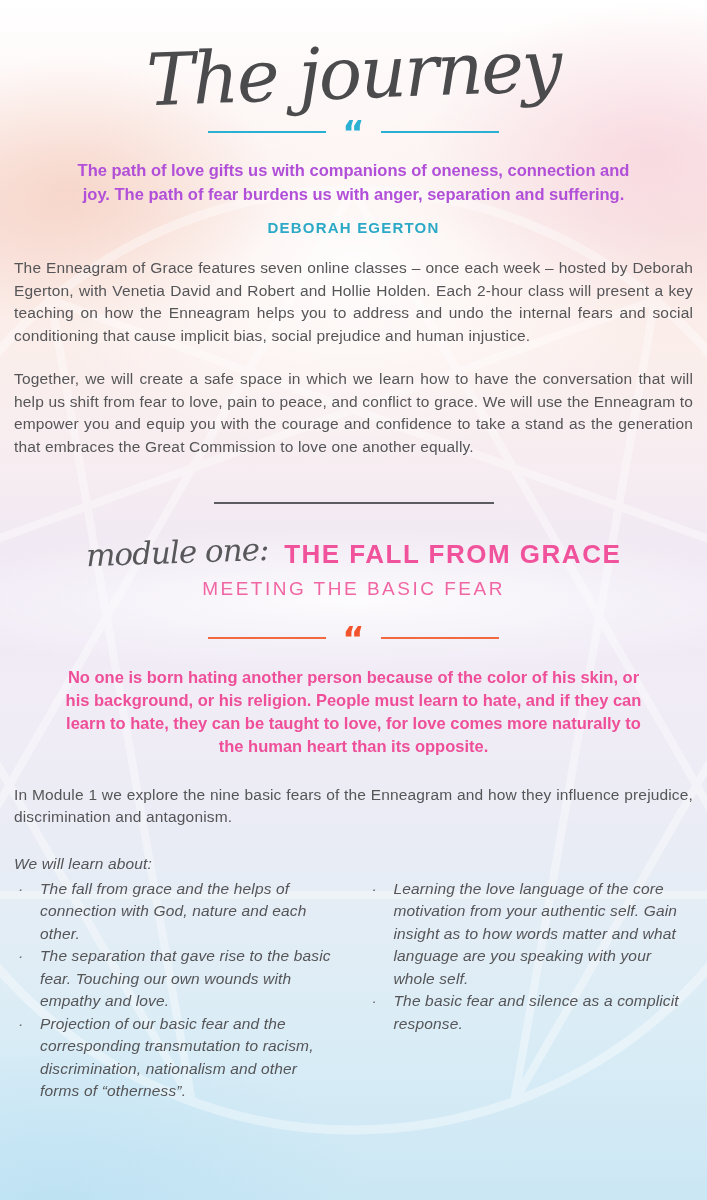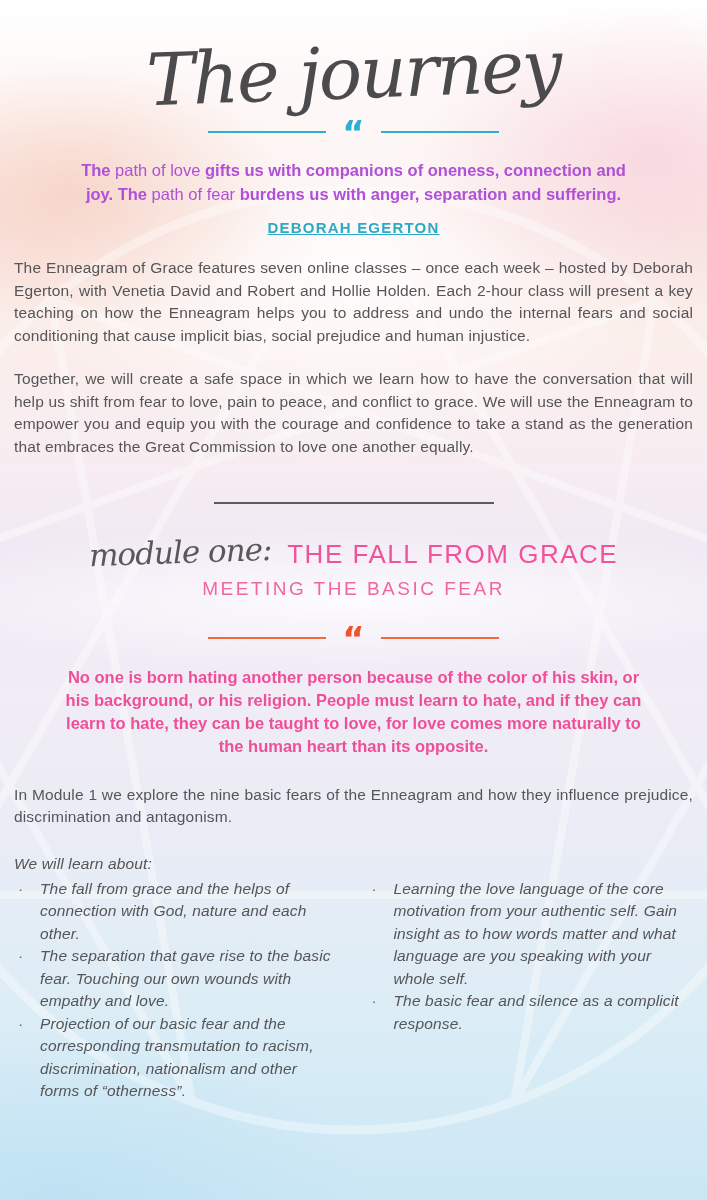--- a/index.html
+++ b/index.html
@@ -56,40 +56,40 @@
   .divider.teal .line{background:var(--teal);}
   .divider.orange .line{background:#f2683f;}
   .qmark{font-family:"DejaVu Sans",sans-serif;font-weight:700;font-size:34px;line-height:18px;height:16px;overflow:visible;}
   .divider.teal .qmark{color:var(--teal);}
   .divider.orange .qmark{color:var(--orange-mark);}
   .intro-quote{
     margin:18px auto 0;max-width:565px;
     font-size:16.5px;line-height:24px;
     font-weight:600;color:var(--purple);
   }
-  .intro-quote b{font-weight:400;}
+  .intro-quote b{font-weight:700;}
   .attribution{margin-top:13px;font-size:15px;font-weight:700;letter-spacing:1.2px;}
-  .attribution.teal-text{color:#2ba9c6;text-decoration:underline;}
+  .attribution.teal-text{color:#2ba9c6;}
   .attribution.orange-text{color:var(--orange);}
   .body-par{
     margin:21px auto 0;max-width:679px;
     font-size:15.5px;line-height:22.5px;
     text-align:justify;text-justify:inter-word;
     color:var(--text);letter-spacing:.15px;
   }
   .gray-divider{width:280px;height:1.5px;background:#5c5c5e;margin:44px auto 30px;}
   .module-heading{display:flex;align-items:baseline;justify-content:center;gap:16px;}
   .module-script{
     font-family:"DejaVu Serif","Liberation Serif",serif;
     font-style:italic;font-weight:400;
     font-size:31px;color:#58585a;letter-spacing:-1px;
     transform:rotate(-2deg);
   }
   .module-title{
-    font-size:26px;font-weight:400;color:var(--pink);letter-spacing:1.5px;text-align:right;
+    font-size:26px;font-weight:700;color:var(--pink);letter-spacing:1.5px;text-align:right;
   }
   .module-subtitle{
     margin-top:8px;font-size:19px;font-weight:500;
     color:#f066a3;color:#f066a3;letter-spacing:2.5px;
   }
   .divider.orange{margin-top:30px;}
   .module-quote{
     margin:20px auto 0;max-width:595px;
     font-size:16.5px;line-height:23px;
     font-weight:700;color:#ee4f98;

